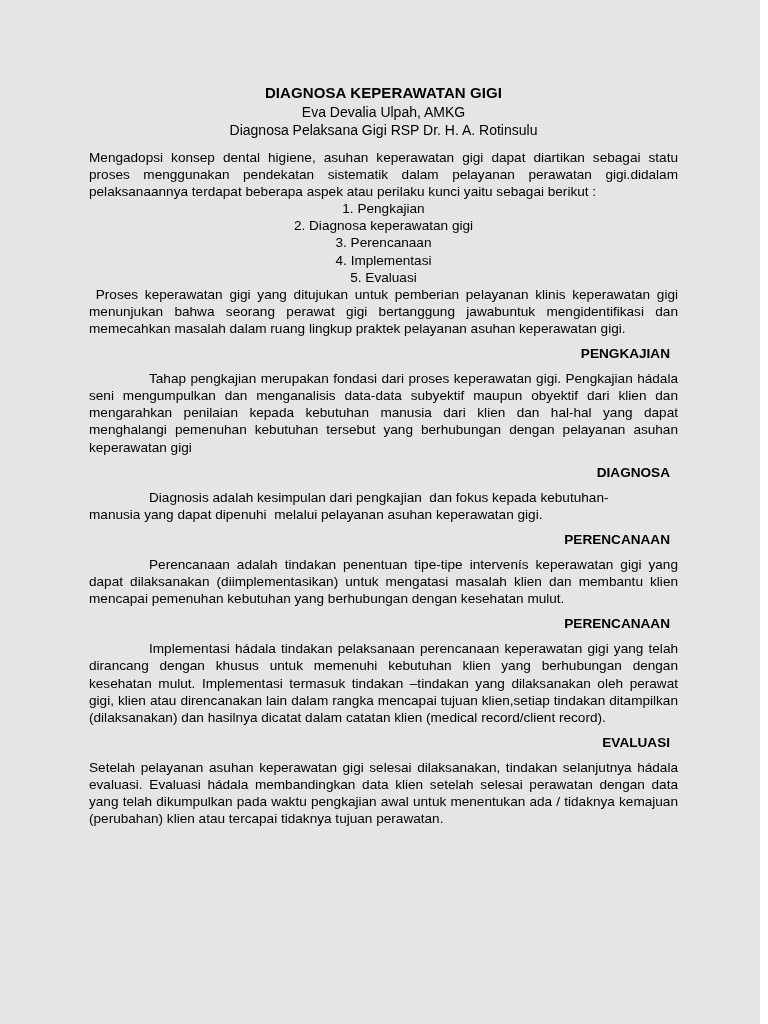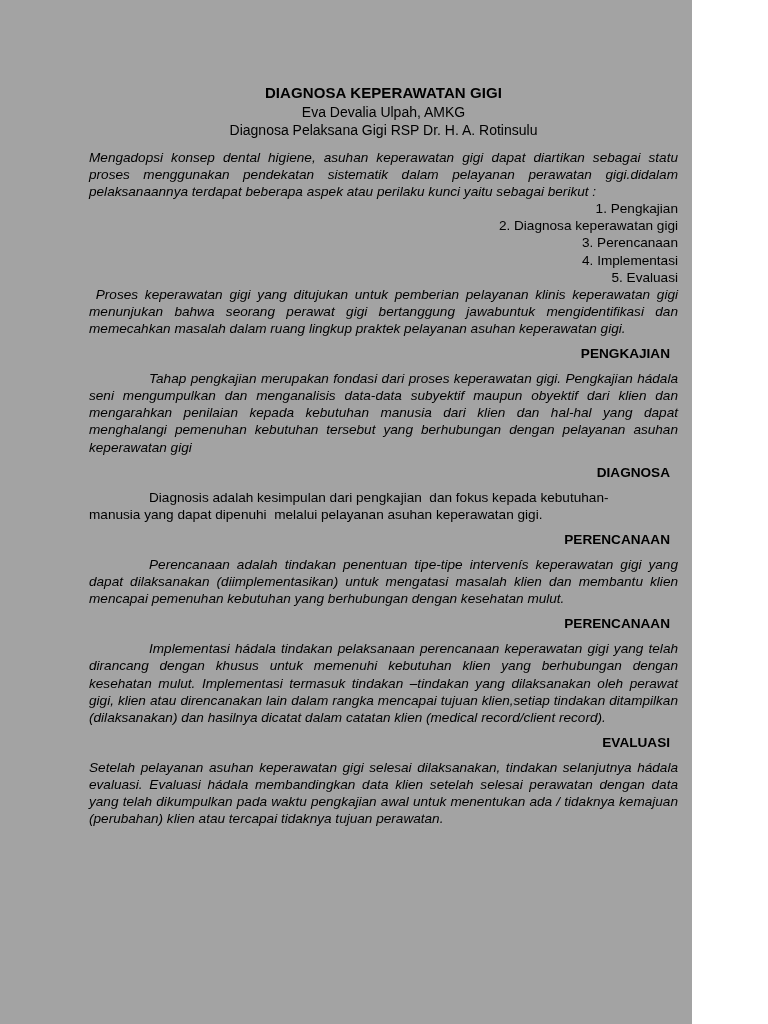--- a/index.html
+++ b/index.html
@@ -9,23 +9,23 @@
   }
   body {
     width: 768px;
     height: 1024px;
     font-family: "Liberation Sans", sans-serif;
     color: #000000;
     overflow: hidden;
   }
   .page {
     position: relative;
-    width: 692px;
+    width: 760px;
     height: 1024px;
-    background: #a3a3a3;
+    background: #e5e5e5;
     box-sizing: border-box;
   }
   .content {
     position: absolute;
     left: 89px;
     top: 84px;
     width: 589px;
   }
   .title-block {
     text-align: center;
@@ -53,30 +53,29 @@
   .body-text {
     font-size: 13.6px;
     line-height: 17.1px;
     text-align: justify;
     text-justify: inter-word;
     margin: 0;
     white-space: pre-wrap;
   }
   .para-justified {
     text-align: justify;
-    font-style: italic;
   }
   .para-indent {
     text-indent: 60px;
   }
   .list-line {
     font-size: 13.6px;
     line-height: 17.1px;
     margin: 0;
-    text-align: right;
+    text-align: center;
   }
   .section-head {
     font-size: 13.6px;
     line-height: 17.1px;
     font-weight: bold;
     margin: 8px;
     text-align: right;
   }
   .flow-left {
     text-align: left;

